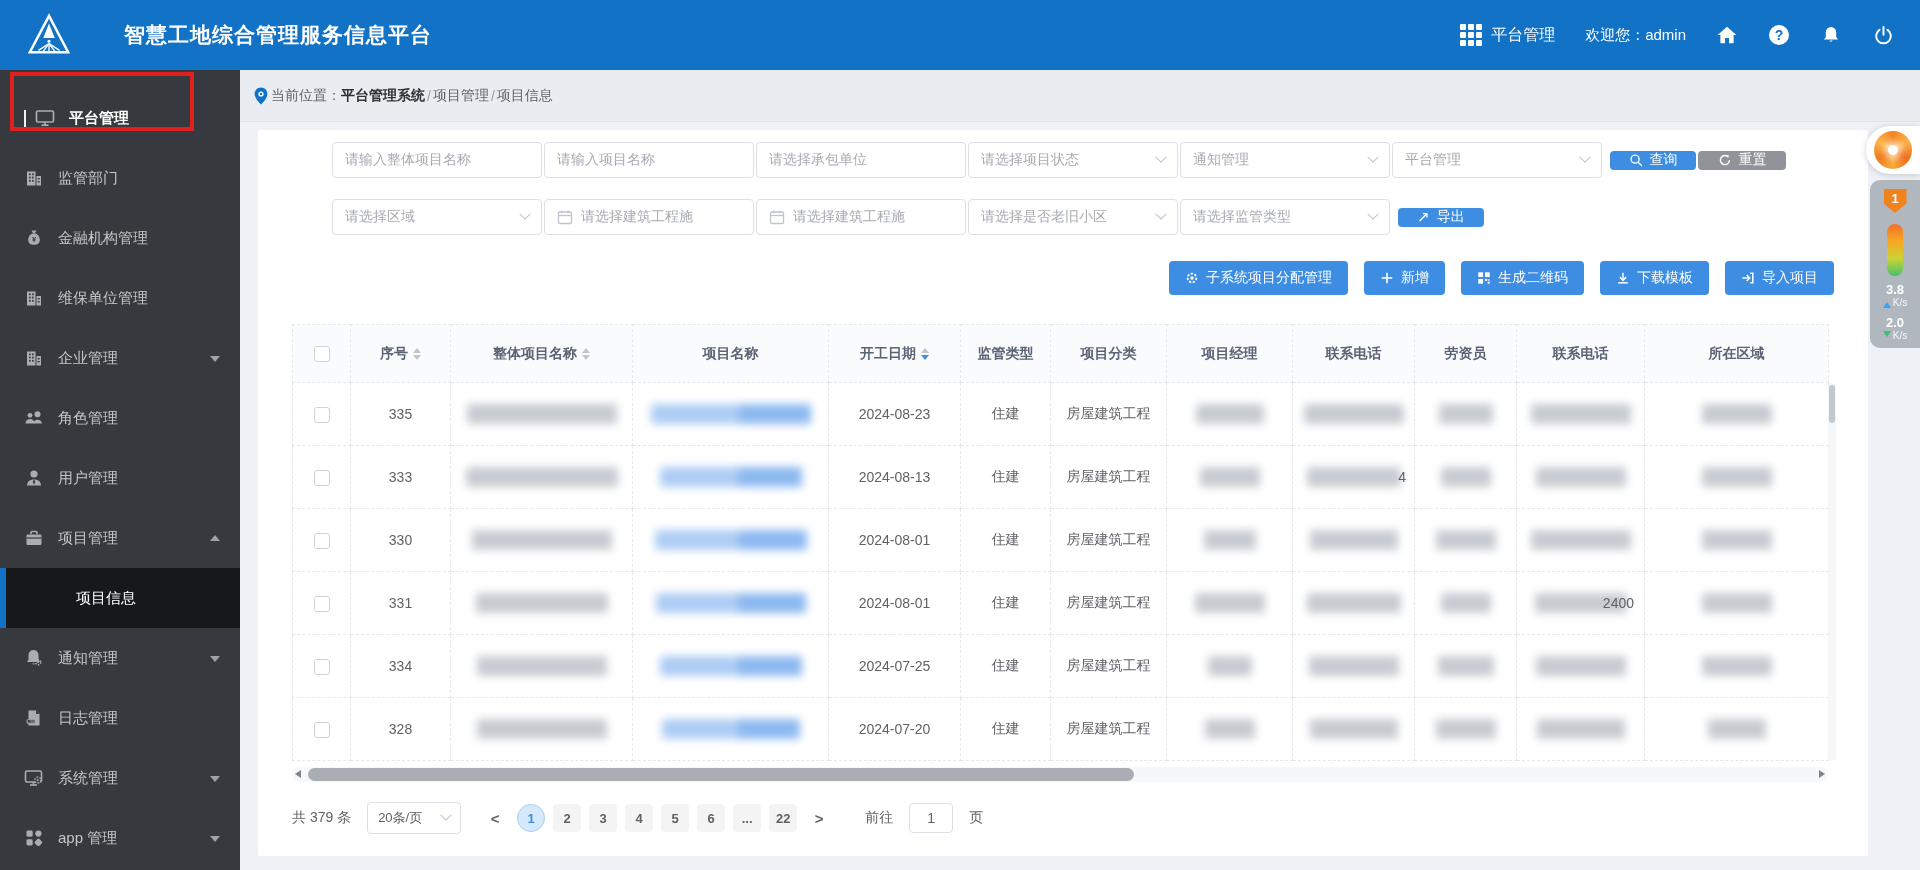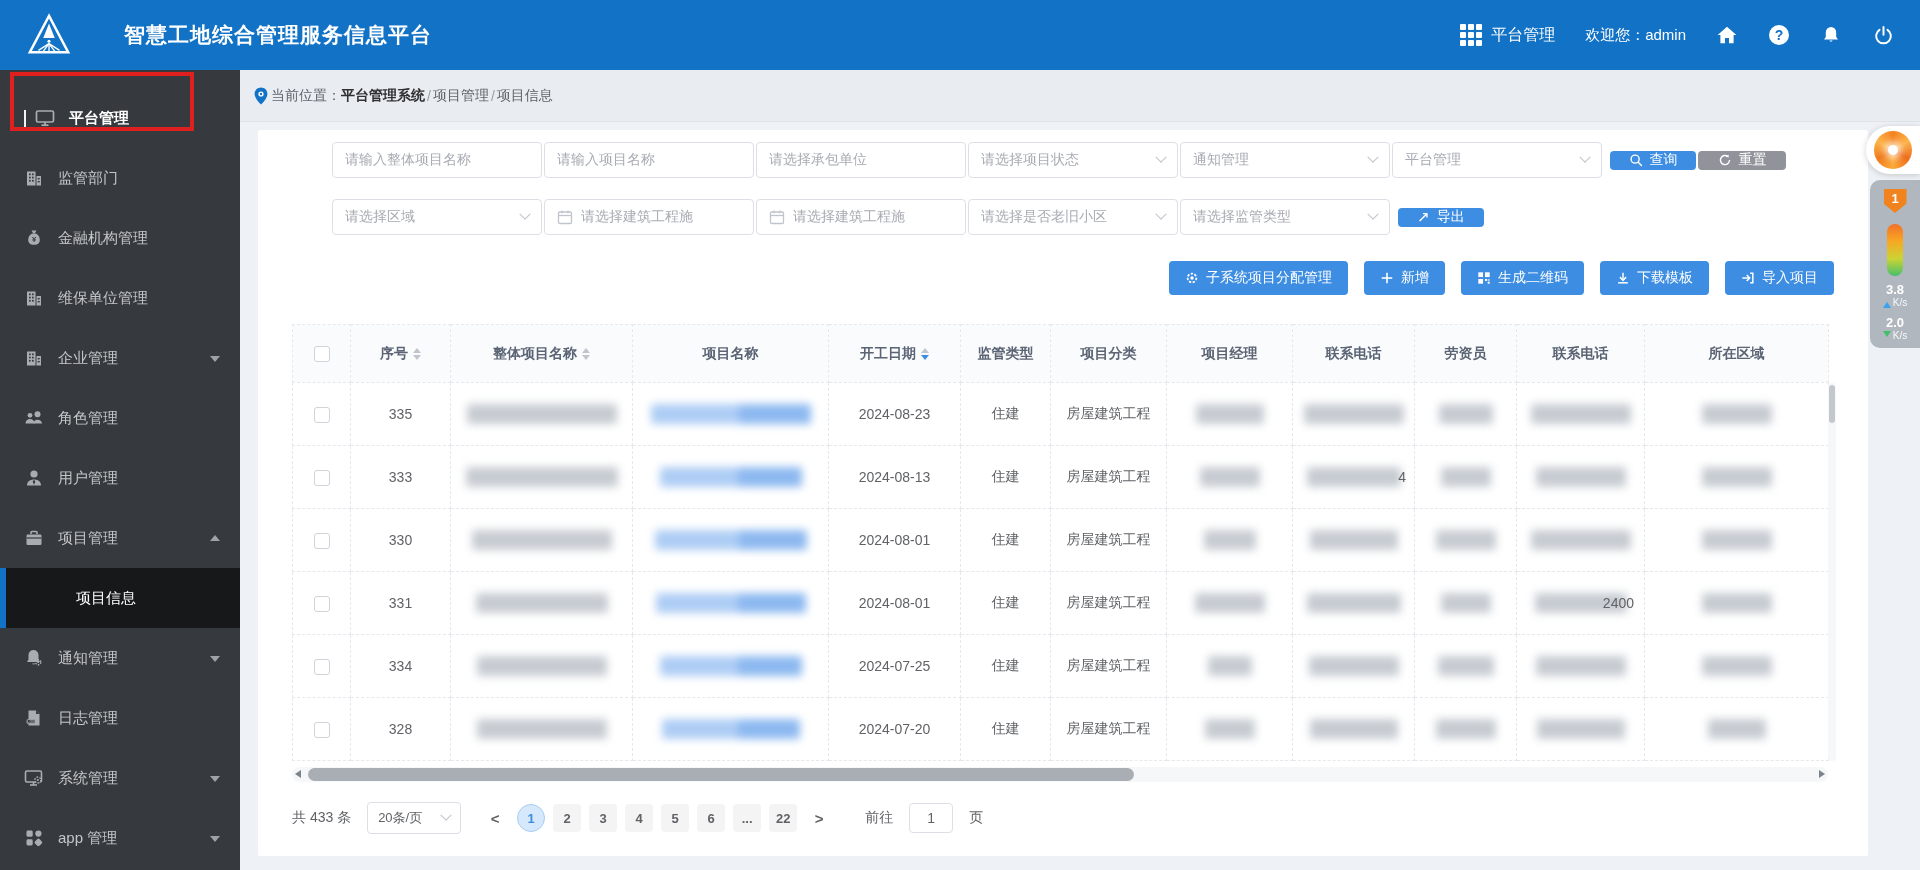--- a/index.html
+++ b/index.html
@@ -682,21 +682,21 @@
             <div class="thumb"></div>
           </div>
         <div class="hscroll">
           <i class="hs-arrow left"></i>
           <div class="thumb"></div>
           <i class="hs-arrow right"></i>
         </div>
       </div>
 
       <div class="pager">
-        <span class="pg-total">共 433 条</span>
+        <span class="pg-total">共 379 条</span>
         <div class="pg-size">
           <span>20条/页</span>
             <span class="chev"></span>
         </div>
         <span class="pg-arrow">&lt;</span>
         <div style="display:flex;gap:8px;" id="pages">
             <span class="pg-btn current">
               <span>1</span>
             </span>
             <span class="pg-btn">

